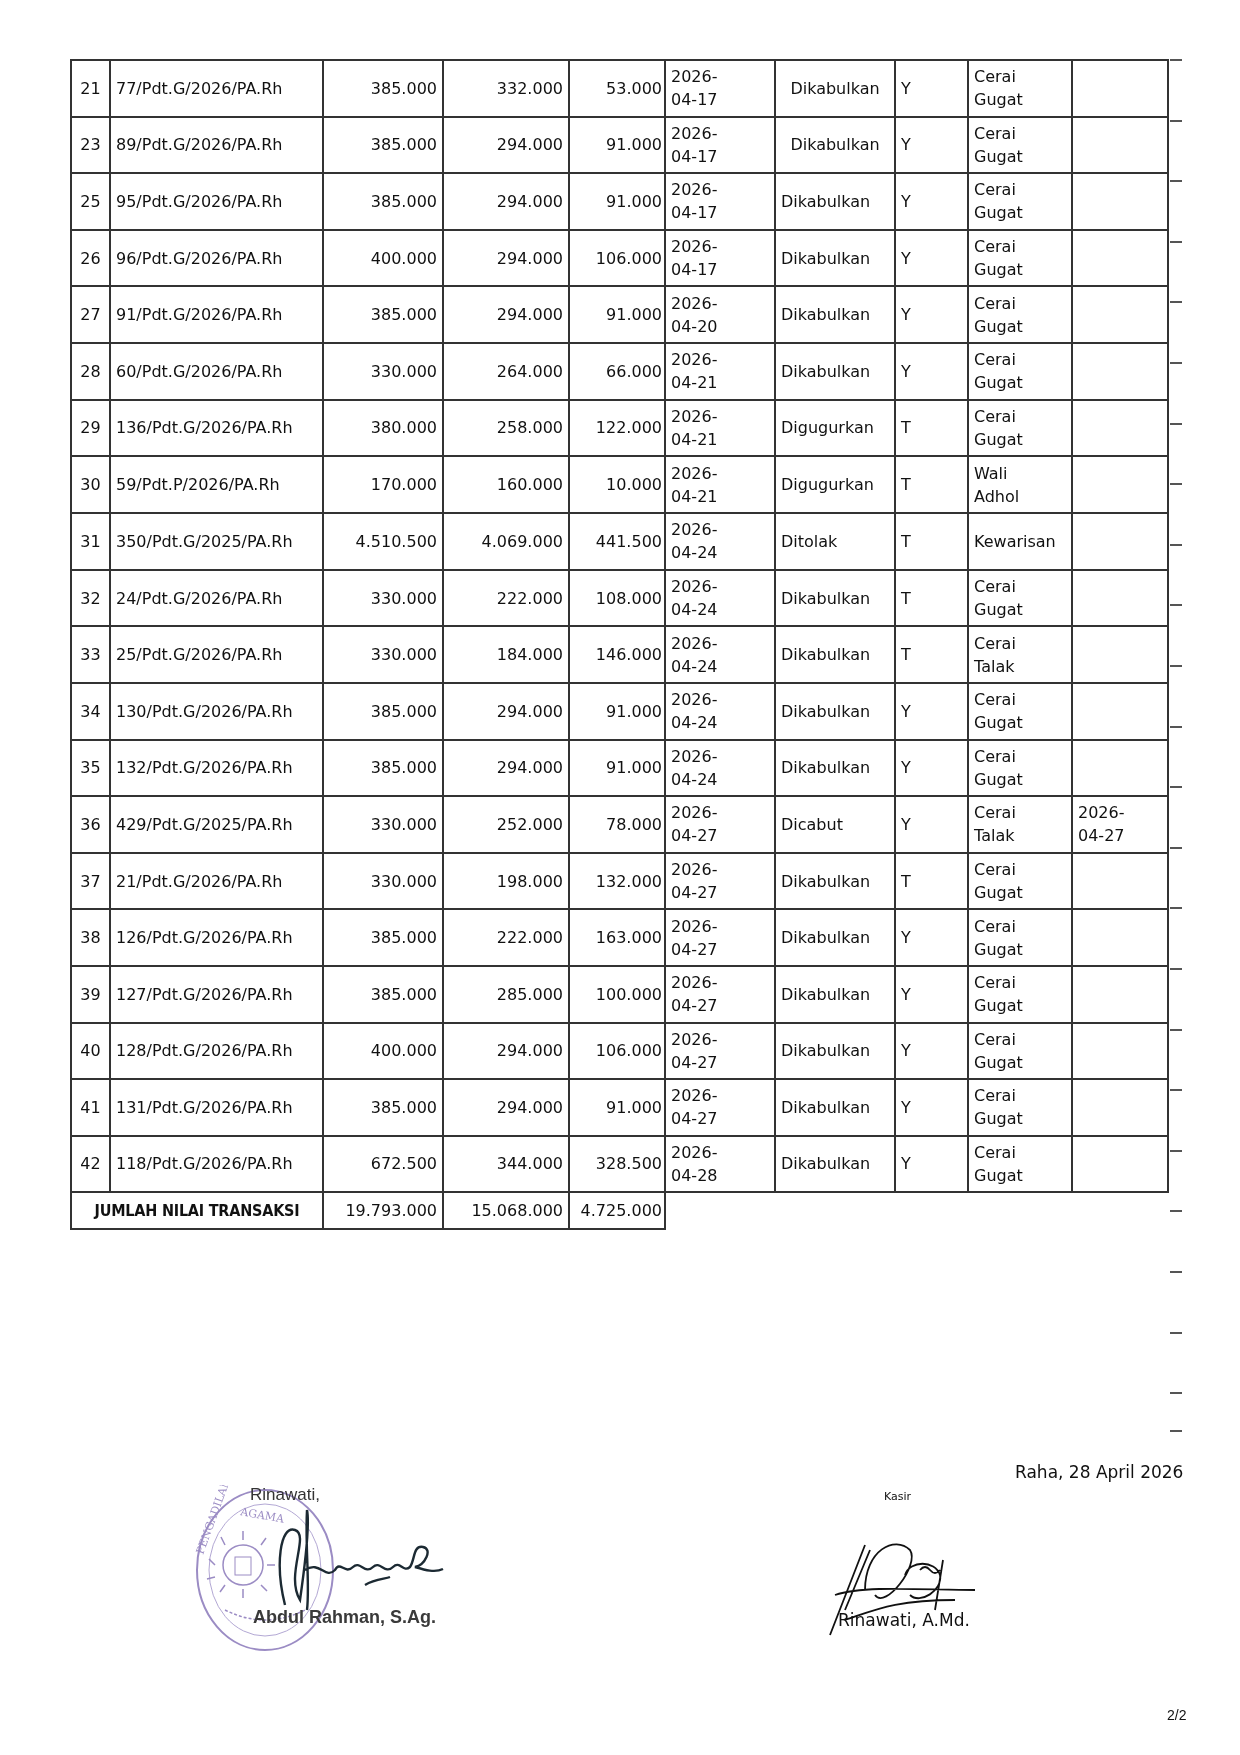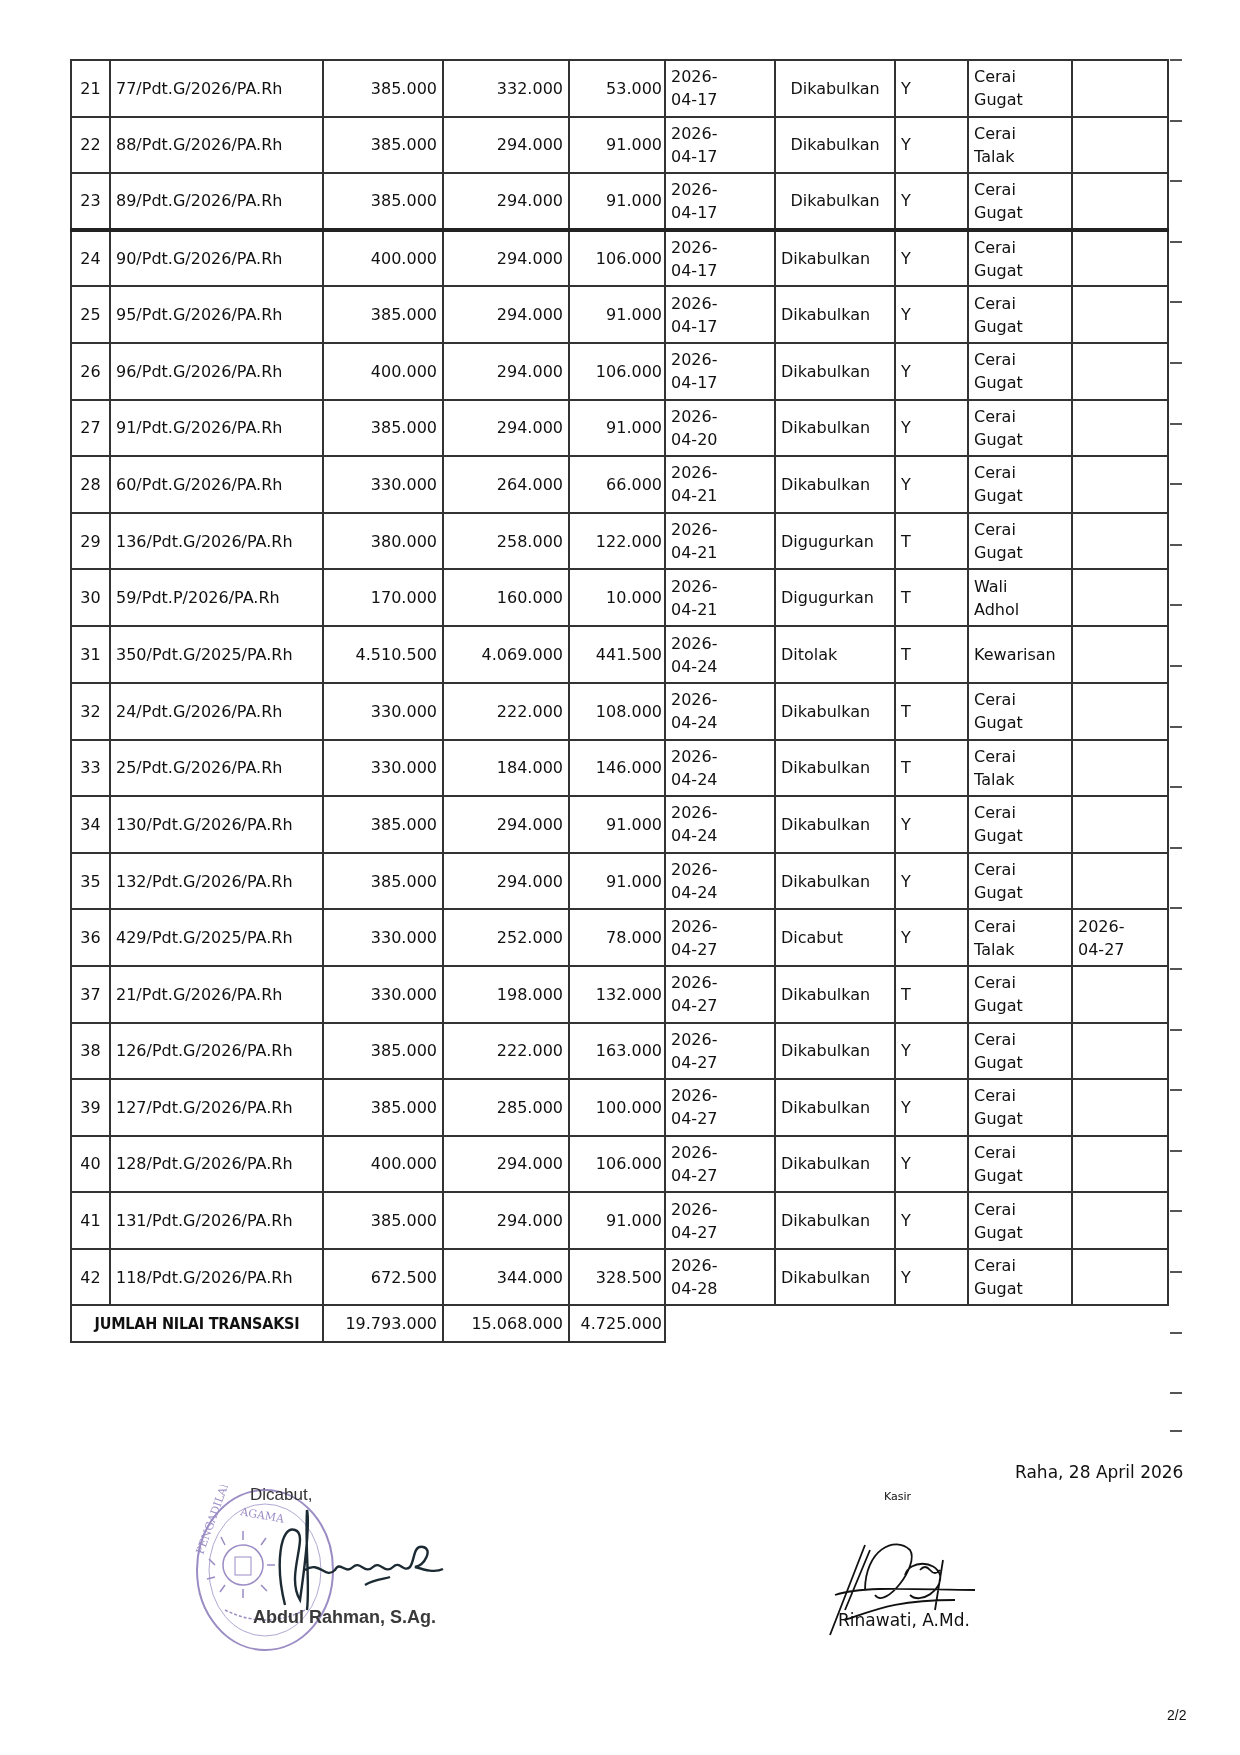--- a/index.html
+++ b/index.html
@@ -66,72 +66,30 @@
           <td class="wrap">
             <div>Cerai</div>
             <div>Gugat</div>
           </td>
           <td class="wrap">
             <div></div>
             <div></div>
           </td>
         </tr>
         <tr>
-          <td class="c-no">22</td>
-          <td>88/Pdt.G/2026/PA.Rh</td>
-          <td class="num">385.000</td>
-          <td class="num">294.000</td>
-          <td class="num" style="padding: 0px 2px;">91.000</td>
-          <td class="wrap">
-            <div>2026-</div>
-            <div>04-17</div>
-          </td>
-          <td class="center">Dikabulkan</td>
-          <td>Y</td>
-          <td class="wrap">
-            <div>Cerai</div>
-            <div>Talak</div>
-          </td>
-          <td class="wrap">
-            <div></div>
-            <div></div>
-          </td>
-        </tr>
-        <tr>
           <td class="c-no">23</td>
           <td>89/Pdt.G/2026/PA.Rh</td>
           <td class="num">385.000</td>
           <td class="num">294.000</td>
           <td class="num" style="padding: 0px 2px;">91.000</td>
           <td class="wrap">
             <div>2026-</div>
             <div>04-17</div>
           </td>
           <td class="center">Dikabulkan</td>
-          <td>Y</td>
-          <td class="wrap">
-            <div>Cerai</div>
-            <div>Gugat</div>
-          </td>
-          <td class="wrap">
-            <div></div>
-            <div></div>
-          </td>
-        </tr>
-        <tr class="sep">
-          <td class="c-no">24</td>
-          <td>90/Pdt.G/2026/PA.Rh</td>
-          <td class="num">400.000</td>
-          <td class="num">294.000</td>
-          <td class="num" style="padding: 0px 2px;">106.000</td>
-          <td class="wrap">
-            <div>2026-</div>
-            <div>04-17</div>
-          </td>
-          <td>Dikabulkan</td>
           <td>Y</td>
           <td class="wrap">
             <div>Cerai</div>
             <div>Gugat</div>
           </td>
           <td class="wrap">
             <div></div>
             <div></div>
           </td>
         </tr>
@@ -557,21 +515,21 @@
   <svg class="stamp" width="160" height="170" viewBox="0 0 160 170">
     <ellipse cx="80" cy="85" rx="68" ry="80" fill="none" stroke="#9b8cc4" stroke-width="2"></ellipse>
     <ellipse cx="80" cy="85" rx="56" ry="66" fill="none" stroke="#b3a8d4" stroke-width="1"></ellipse>
     <circle cx="58" cy="80" r="20" fill="none" stroke="#9b8cc4" stroke-width="1.5"></circle>
     <rect x="50" y="72" width="16" height="18" fill="none" stroke="#9b8cc4" stroke-width="1"></rect>
     <path d="M30 80 l-6 -6 M30 92 l-8 2 M40 60 l-4 -8 M58 55 l0 -9 M76 60 l5 -7 M82 80 l8 0 M76 100 l6 6 M58 104 l0 9 M40 100 l-5 7" stroke="#9b8cc4" stroke-width="1.5"></path>
     <path d="M40 125 q40 20 80 0" fill="none" stroke="#9b8cc4" stroke-width="1.5" stroke-dasharray="3 2"></path>
     <text x="18" y="70" font-size="11" fill="#9b8cc4" font-family="DejaVu Serif, serif" transform="rotate(-70 18 70)">PENGADILAN</text>
     <text x="55" y="30" font-size="11" fill="#9b8cc4" font-family="DejaVu Serif, serif" transform="rotate(10 55 30)">AGAMA</text>
   </svg>
-  <div class="sig-left-title">Dicabut,</div>
+  <div class="sig-left-title">Rinawati,</div>
   <svg class="sign1" width="190" height="110" viewBox="0 0 190 110">
     <path d="M20 100 C 10 60, 15 20, 30 25 C 45 30, 20 70, 35 95 C 40 60, 45 20, 42 5 C 40 40, 45 80, 42 105 M 40 65 C 55 55, 60 75, 70 65 C 75 55, 80 70, 88 62 C 95 55, 100 70, 108 62 C 115 55, 120 70, 128 62 C 135 55, 138 68, 145 62 C 150 55, 148 40, 158 42 C 168 44, 160 60, 150 62 C 160 65, 170 68, 178 64 M 100 80 C 110 74, 120 74, 125 72" fill="none" stroke="#1c2a33" stroke-width="2.4"></path>
   </svg>
   <div class="sig-left-name">Abdul Rahman, S.Ag.</div>
 
   <div class="sig-right-title">Kasir</div>
   <svg class="sign2" width="160" height="110" viewBox="0 0 160 110">
     <path d="M5 105 L 40 15 M 20 80 L 45 20 M 10 65 C 40 55, 100 60, 150 60 M 40 60 C 40 20, 70 5, 85 20 C 95 35, 60 80, 50 65 M 80 45 C 85 30, 110 30, 115 45 C 118 60, 95 75, 85 65 M 95 40 q5 -6 10 0 q5 6 10 0 M 118 30 L 110 80 M 20 90 C 50 80, 70 70, 130 70" fill="none" stroke="#111" stroke-width="1.8"></path>
   </svg>
   <div class="sig-right-name">Rinawati, A.Md.</div>

